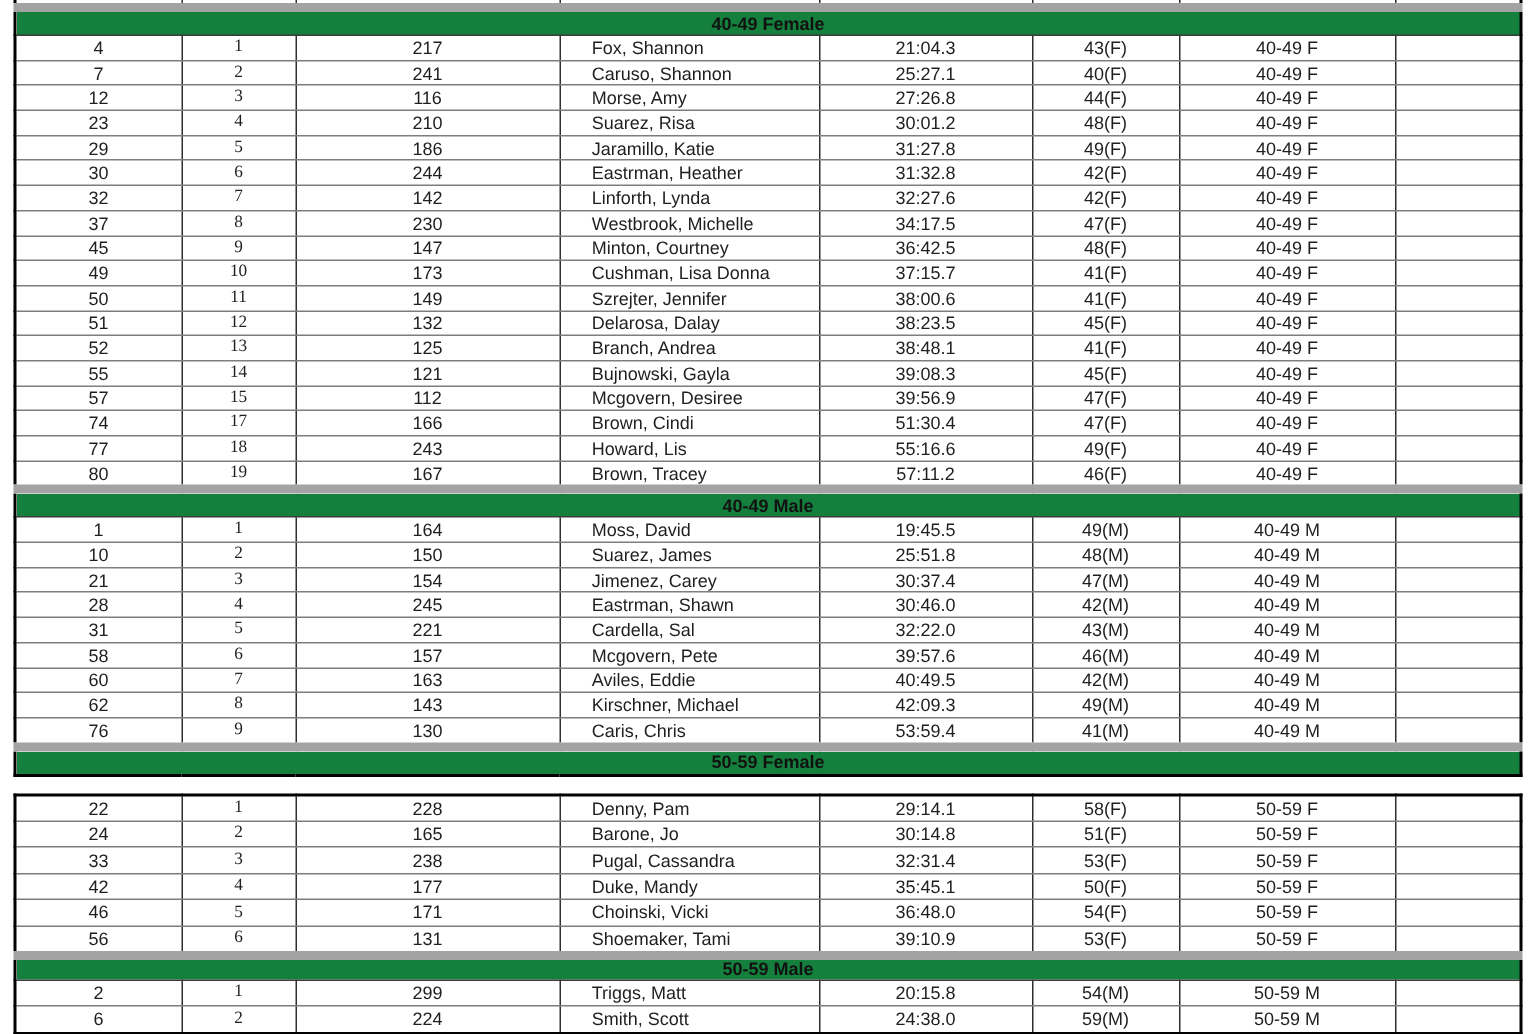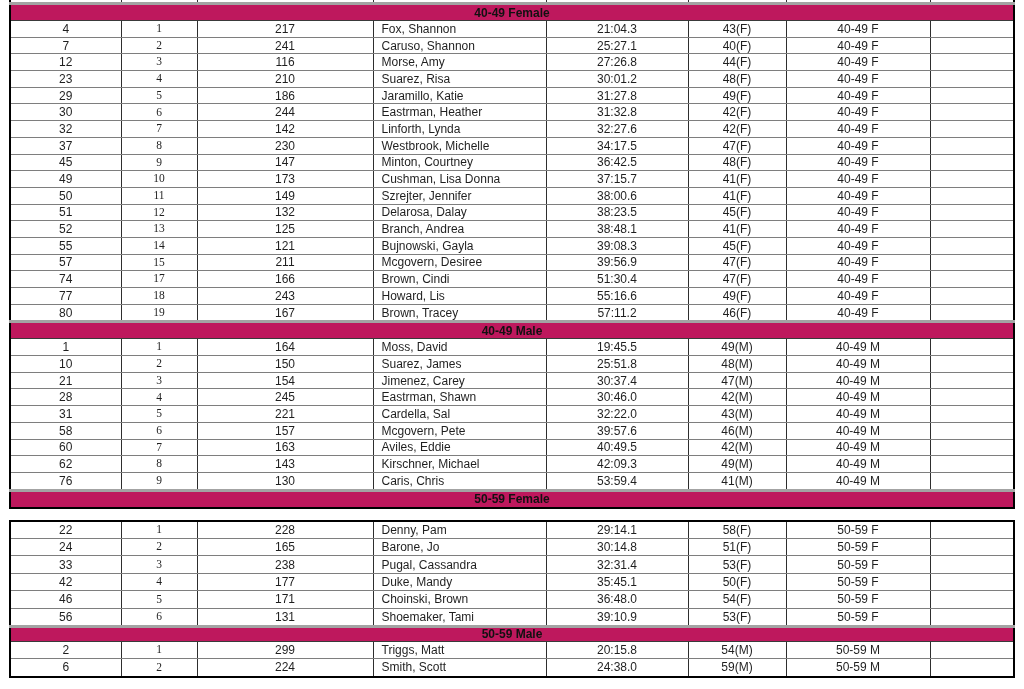--- a/index.html
+++ b/index.html
@@ -35,32 +35,32 @@
     white-space: nowrap;
     border-left: 1px solid #2e2e2e;
     border-right: 1px solid #2e2e2e;
     border-top: 1px solid #7e7e7e;
     border-bottom: 1px solid #7e7e7e;
     line-height: 1;
   }
   .tbl1 tr.data td { height: 15.7px; }
   .tbl2 tr.data td { height: 16.4px; }
   tr.sect td {
-    background: #be185d;
+    background: #15803d;
     font-weight: bold;
     font-size: 12px;
     color: #111111;
-    border-top: 3px solid #a3a3a3;
+    border-top: 6px solid #a3a3a3;
     border-bottom: 1px solid #3a3a3a;
   }
   .tbl1 tr.sect td { height: 15px; }
   .tbl2 tr.sect td { height: 13px; }
   tr.sliver td { height: 2px; border-top: none; }
   td.c1 { font-family: "Liberation Serif", serif; font-size: 11.5px; }
-  td.c3 { text-align: left; padding-left: 8px; }
+  td.c3 { text-align: left; padding-left: 21px; }
 </style>
 </head>
 <body>
 
 <div id="doc">
     <table class="tbl tbl1">
       <colgroup>
         <col style="width: 111px;">
         <col style="width: 76px;">
         <col style="width: 176px;">
@@ -220,21 +220,21 @@
           <td class="c2">121</td>
           <td class="c3">Bujnowski, Gayla</td>
           <td class="c4">39:08.3</td>
           <td class="c5">45(F)</td>
           <td class="c6">40-49 F</td>
           <td class="c7"></td>
         </tr>
         <tr class="data">
           <td class="c0">57</td>
           <td class="c1">15</td>
-          <td class="c2">211</td>
+          <td class="c2">112</td>
           <td class="c3">Mcgovern, Desiree</td>
           <td class="c4">39:56.9</td>
           <td class="c5">47(F)</td>
           <td class="c6">40-49 F</td>
           <td class="c7"></td>
         </tr>
         <tr class="data">
           <td class="c0">74</td>
           <td class="c1">17</td>
           <td class="c2">166</td>
@@ -411,21 +411,21 @@
           <td class="c3">Duke, Mandy</td>
           <td class="c4">35:45.1</td>
           <td class="c5">50(F)</td>
           <td class="c6">50-59 F</td>
           <td class="c7"></td>
         </tr>
         <tr class="data">
           <td class="c0">46</td>
           <td class="c1">5</td>
           <td class="c2">171</td>
-          <td class="c3">Choinski, Brown</td>
+          <td class="c3">Choinski, Vicki</td>
           <td class="c4">36:48.0</td>
           <td class="c5">54(F)</td>
           <td class="c6">50-59 F</td>
           <td class="c7"></td>
         </tr>
         <tr class="data">
           <td class="c0">56</td>
           <td class="c1">6</td>
           <td class="c2">131</td>
           <td class="c3">Shoemaker, Tami</td>

